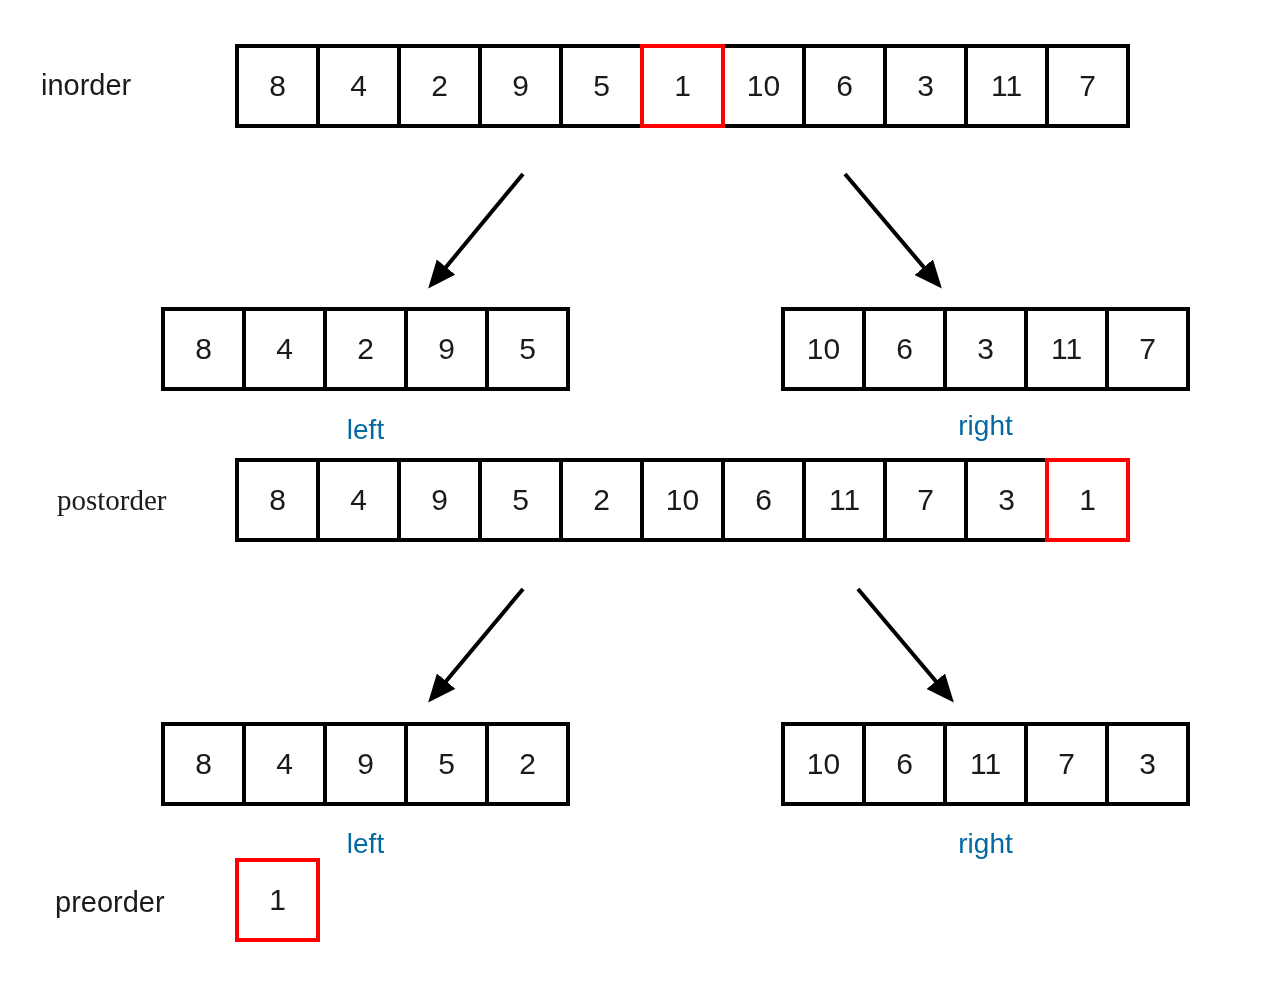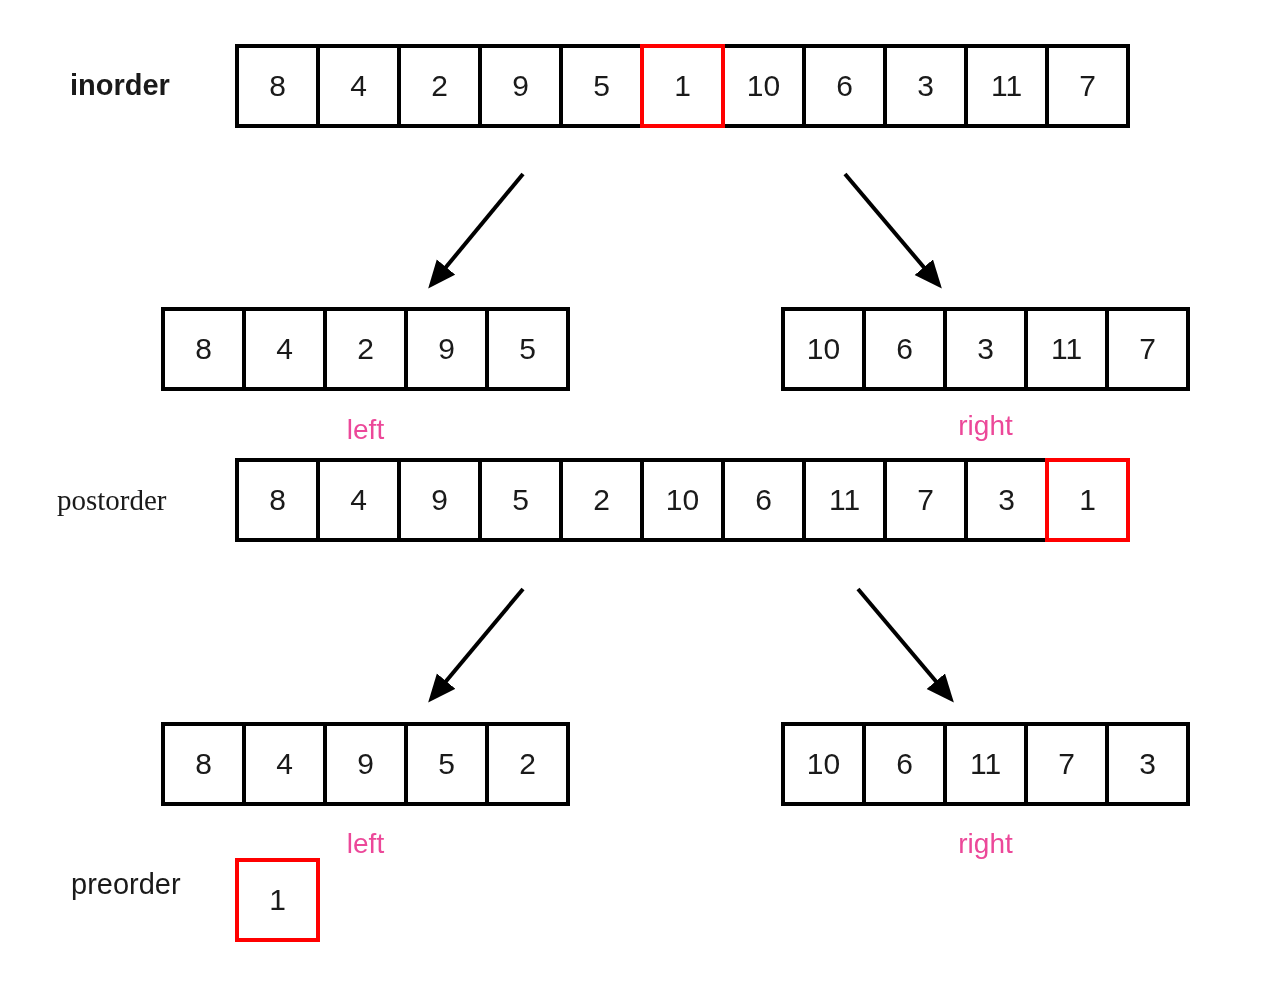--- a/index.html
+++ b/index.html
@@ -40,36 +40,36 @@
     border-color: var(--red, #ff0000);
     position: relative;
     z-index: 2;
   }
   .sub-label {
     position: absolute;
     width: 409px;
     text-align: center;
     font-size: 28px;
     line-height: 32px;
-    color: #ec4899;
+    color: #0369a1;
   }
   .arrows {
     position: absolute;
     left: 0; top: 0;
     width: 1274px;
     height: 984px;
     pointer-events: none;
   }
 </style>
 </head>
 <body>
 
 <div class="canvas">
 
-  <div class="row-label" style="left:70px; top:69px;font-weight:bold;">inorder</div>
+  <div class="row-label" style="left:41px; top:69px;">inorder</div>
   <div class="array" style="left:235px; top:44px;">
     <div class="cell">8</div>
     <div class="cell">4</div>
     <div class="cell">2</div>
     <div class="cell">9</div>
     <div class="cell">5</div>
     <div class="cell red">1</div>
     <div class="cell">10</div>
     <div class="cell">6</div>
     <div class="cell">3</div>
@@ -133,18 +133,18 @@
 
   <div class="array" style="left:781px; top:722px;">
     <div class="cell">10</div>
     <div class="cell">6</div>
     <div class="cell">11</div>
     <div class="cell">7</div>
     <div class="cell">3</div>
   </div>
   <div class="sub-label" style="left:781px; top:828px;">right</div>
 
-  <div class="row-label" style="left:55px; top:868px;margin-left:16px;">preorder</div>
+  <div class="row-label" style="left:55px; top:886px;">preorder</div>
   <div class="array" style="left:235px; top:858px;">
     <div class="cell red">1</div>
   </div>
 
 </div>
 
 </body></html>

